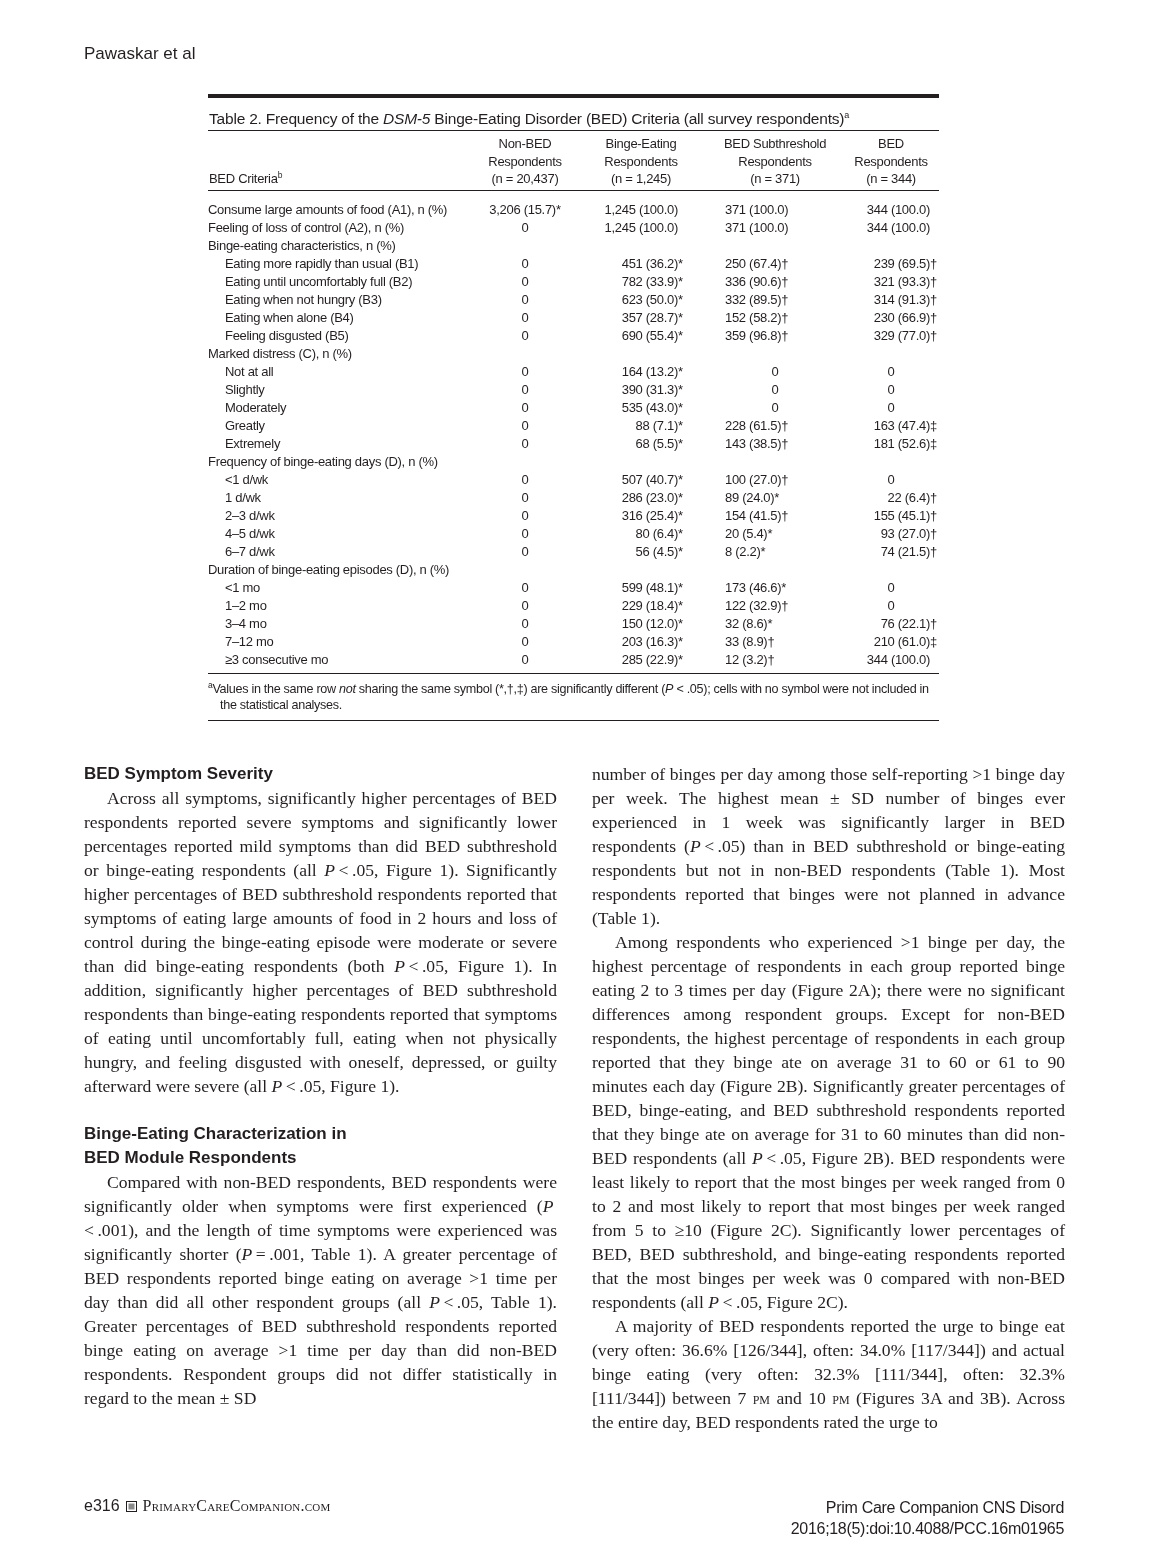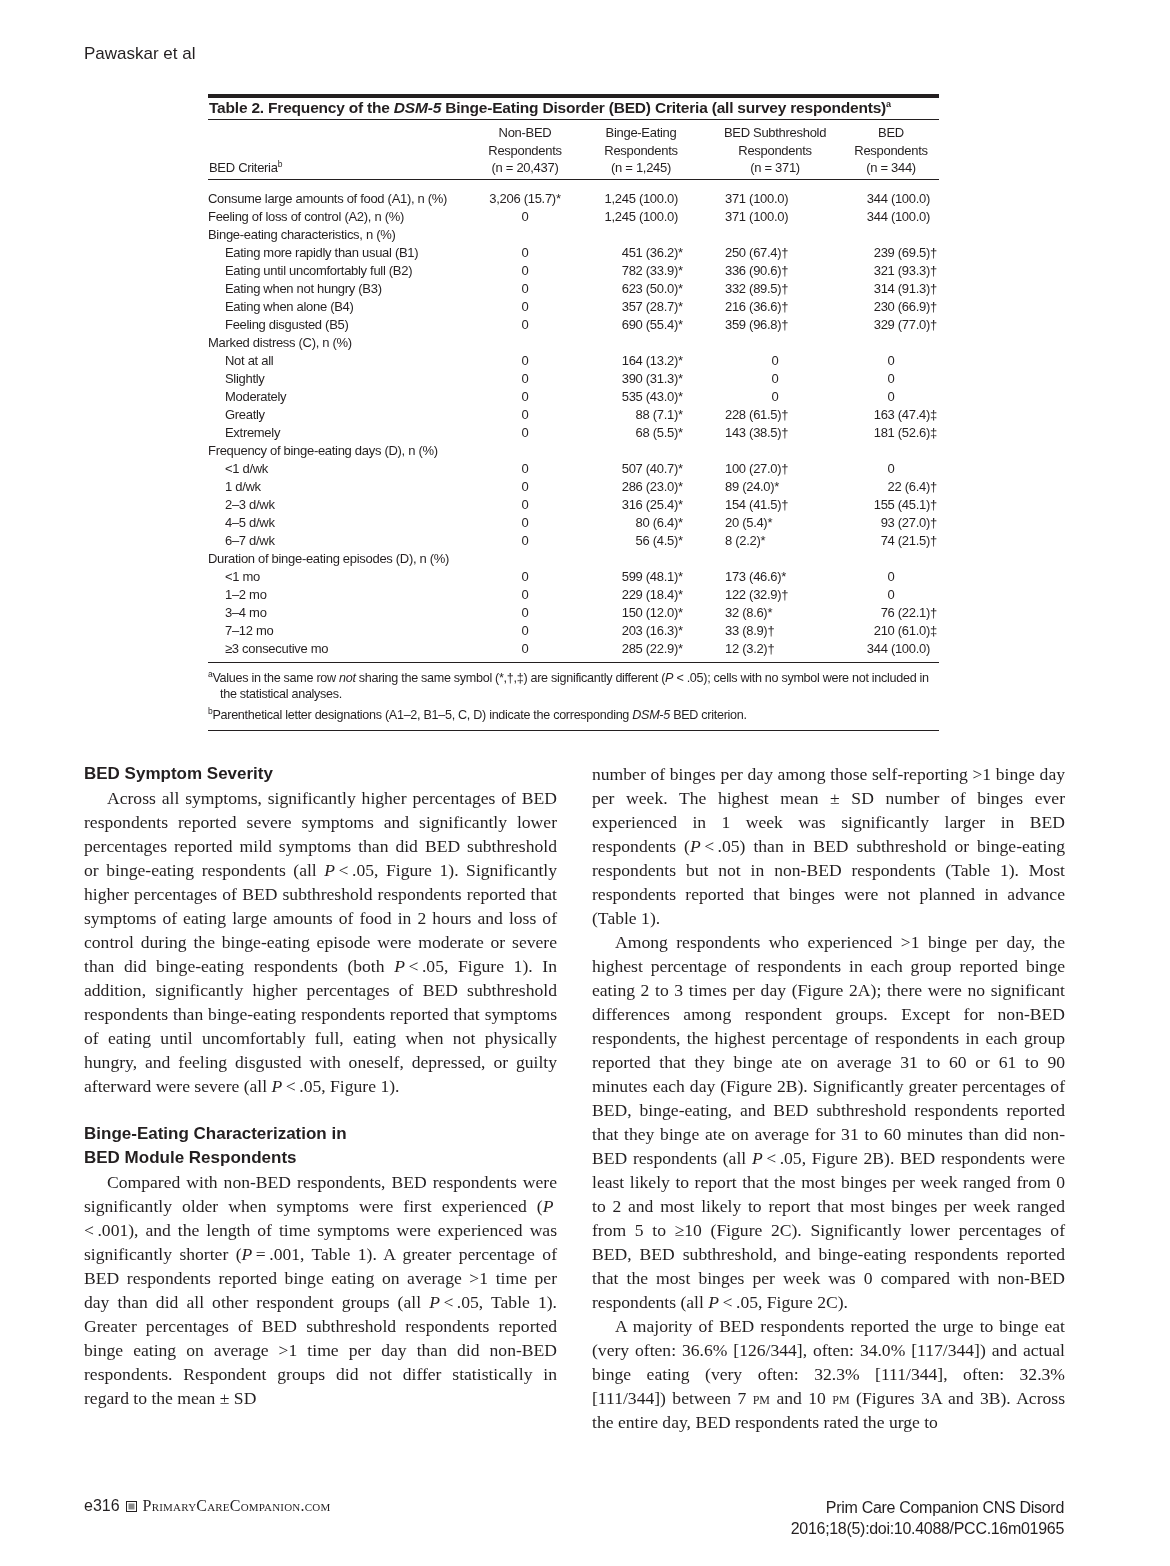--- a/index.html
+++ b/index.html
@@ -13,21 +13,21 @@
     font-family: "Liberation Sans", sans-serif; font-size: 17px; color: #231f20;
   }
 
   
   #table-block {
     position: absolute; left: 208px; top: 94px; width: 731px;
     font-family: "Liberation Sans", sans-serif; color: #231f20;
   }
   #table-block .top-rule { height: 4px; background: #231f20; }
   #table-title {
-    font-size: 15.5px; font-weight: bold; padding: 1px 0 2px 1px;
+    font-size: 15.5px; font-weight: normal; padding: 12px 0 2px 1px;
     letter-spacing: -0.2px; white-space: nowrap;
     border-bottom: 1px solid #231f20;
   }
   #table-title sup { font-size: 9px; }
   table.data {
     width: 100%; border-collapse: collapse; font-size: 13px;
     letter-spacing: -0.3px;
   }
   table.data th {
     font-weight: normal; text-align: center; vertical-align: bottom;
@@ -145,21 +145,21 @@
           <td class="label ind">Eating when not hungry (B3)</td>
           <td class="c1"><span>0</span></td>
           <td class="c2"><span>623 (50.0)</span><span class="sym">*</span></td>
           <td class="c3"><span>332 (89.5)</span><span class="sym">†</span></td>
           <td class="c4"><span>314 (91.3)</span><span class="sym">†</span></td>
         </tr>
         <tr>
           <td class="label ind">Eating when alone (B4)</td>
           <td class="c1"><span>0</span></td>
           <td class="c2"><span>357 (28.7)</span><span class="sym">*</span></td>
-          <td class="c3"><span>216 (36.6)</span><span class="sym">†</span></td>
+          <td class="c3"><span>152 (58.2)</span><span class="sym">†</span></td>
           <td class="c4"><span>230 (66.9)</span><span class="sym">†</span></td>
         </tr>
         <tr>
           <td class="label ind">Feeling disgusted (B5)</td>
           <td class="c1"><span>0</span></td>
           <td class="c2"><span>690 (55.4)</span><span class="sym">*</span></td>
           <td class="c3"><span>359 (96.8)</span><span class="sym">†</span></td>
           <td class="c4"><span>329 (77.0)</span><span class="sym">†</span></td>
         </tr>
         <tr>
@@ -273,21 +273,20 @@
           <td class="label ind">≥3 consecutive mo</td>
           <td class="c1"><span>0</span></td>
           <td class="c2"><span>285 (22.9)</span><span class="sym">*</span></td>
           <td class="c3"><span>12 (3.2)</span><span class="sym">†</span></td>
           <td class="c4"><span>344 (100.0)</span><span class="sym"></span></td>
         </tr>
       </tbody>
   </table>
   <div id="table-notes">
       <div class="note"><sup>a</sup><span>Values in the same row </span><i>not</i><span> sharing the same symbol (*,†,‡) are significantly different (</span><i>P</i><span> &lt; .05); cells with no symbol were not included in the statistical analyses.</span></div>
-      <div class="note"><sup>b</sup><span>Parenthetical letter designations (A1–2, B1–5, C, D) indicate the corresponding </span><i>DSM-5</i><span> BED criterion.</span></div>
     </div>
   <div class="bottom-rule"></div>
 </div>
 
 <div id="col-left" class="col">
   <h3>BED Symptom Severity</h3>
   <p>Across all symptoms, significantly higher percentages of BED respondents reported severe symptoms and significantly lower percentages reported mild symptoms than did BED subthreshold or binge-eating respondents (all <i>P</i> &lt; .05, Figure 1). Significantly higher percentages of BED subthreshold respondents reported that symptoms of eating large amounts of food in 2 hours and loss of control during the binge-eating episode were moderate or severe than did binge-eating respondents (both <i>P</i> &lt; .05, Figure 1). In addition, significantly higher percentages of BED subthreshold respondents than binge-eating respondents reported that symptoms of eating until uncomfortably full, eating when not physically hungry, and feeling disgusted with oneself, depressed, or guilty afterward were severe (all <i>P</i> &lt; .05, Figure 1).</p>
   <div class="gap"></div>
   <h3><span>Binge-Eating Characterization in</span><br><span>BED Module Respondents</span></h3>
   <p>Compared with non-BED respondents, BED respondents were significantly older when symptoms were first experienced (<i>P</i> &lt; .001), and the length of time symptoms were experienced was significantly shorter (<i>P</i> = .001, Table 1). A greater percentage of BED respondents reported binge eating on average &gt;1 time per day than did all other respondent groups (all <i>P</i> &lt; .05, Table 1). Greater percentages of BED subthreshold respondents reported binge eating on average &gt;1 time per day than did non-BED respondents. Respondent groups did not differ statistically in regard to the mean ± SD</p>

